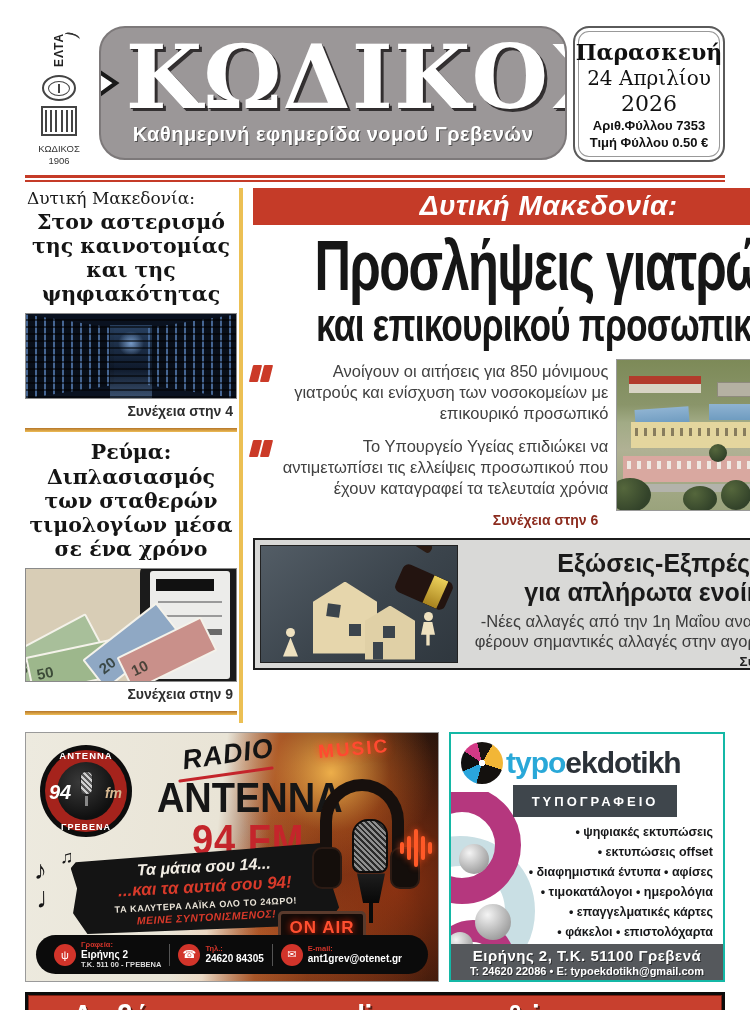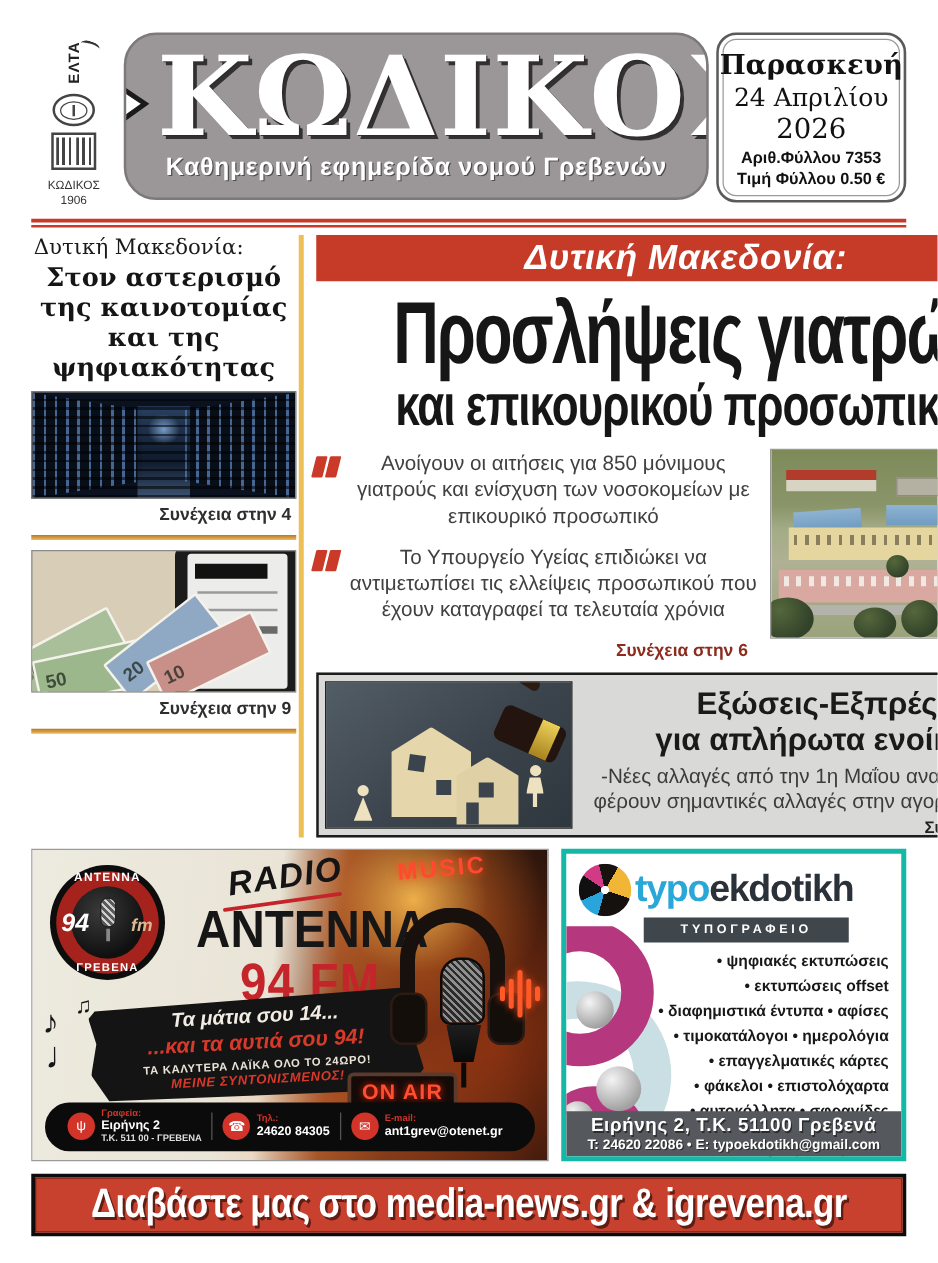--- a/index.html
+++ b/index.html
@@ -96,21 +96,21 @@
   .main-h1 { text-align:center; font-weight:bold; font-size:64px; letter-spacing:-2px; line-height:1.05;
     color:#161616; transform:scale(.79,1.1); transform-origin:center; white-space:nowrap; margin-top:8px; }
   .main-h2 { text-align:center; font-weight:bold; font-size:43px; letter-spacing:-1px; line-height:1.0;
     color:#161616; transform:scale(.82,1.08); transform-origin:center; white-space:nowrap; margin-top:4px; }
 
   .main-row { display:flex; margin-top:12px; }
   .bullets { flex:1; padding:2px 8px 0 0; }
   .bullet { display:flex; gap:6px; margin-bottom:12px; }
   .bflag { display:flex; gap:2px; margin-top:4px; flex:0 0 auto; }
   .bflag i { display:block; width:9px; height:17px; background:#cb3a28; transform:skewX(-14deg); border-radius:1px; }
-  .btext { flex:1; text-align:center; font-size:16.5px; color:#414141; line-height:1.28; }
+  .btext { flex:1; text-align:right; font-size:16.5px; color:#414141; line-height:1.28; }
   .hosp-wrap { flex:0 0 auto; width:238px; height:152px; border:1px solid #9a9a9a; position:relative; overflow:hidden; margin-right:2px; }
 
   
   .scene-hosp { position:absolute; inset:0; background:linear-gradient(180deg,#7d8a58 0%, #8a956a 30%, #a2ab86 42%, #b0b194 60%, #9aa37c 100%); }
   .hosp-redroof { position:absolute; left:12px; top:16px; width:72px; height:8px; background:#b23b2c; }
   .hosp-redbody { position:absolute; left:12px; top:24px; width:72px; height:9px; background:#d8d4c4; }
   .hosp-grayb { position:absolute; left:100px; top:22px; width:78px; height:15px; background:#b5b1a2; border:1px solid #8e8a7c; }
   .wingroof { position:absolute; height:16px; background:linear-gradient(180deg,#8fb3d2,#6f9cc0); }
   .hosp-main { position:absolute; left:14px; top:62px; width:208px; height:26px; background:#e4d69e; }
   .win { position:absolute; left:4px; right:4px; height:8px; top:6px; opacity:.75;
@@ -195,30 +195,30 @@
     display:flex; align-items:center; padding:0 10px; }
   .rc-group { display:flex; align-items:center; gap:5px; padding:0 8px; height:28px; }
   .rc-sep { width:1px; height:22px; background:rgba(255,255,255,.3); }
   .rc-ico { width:22px; height:22px; border-radius:50%; background:#d2342a; color:#fff; font-size:11px; display:flex; align-items:center; justify-content:center; flex:0 0 auto; }
   .rc-txt { line-height:1.15; }
   .rc-label { color:#d2342a; font-size:7.5px; font-weight:bold; }
   .rc-v1 { color:#fff; font-size:10px; font-weight:bold; }
   .rc-v2 { color:#ddd; font-size:7.5px; font-weight:bold; }
 
   
-  .typo-ad { flex:1; border:4px solid #14b8a6; background:#fff; position:relative; overflow:hidden; }
+  .typo-ad { flex:1; border:2px solid #14b8a6; background:#fff; position:relative; overflow:hidden; }
   .typo-head { display:flex; align-items:center; gap:3px; padding:8px 6px 0 10px; position:relative; z-index:3; }
   .pinwheel { width:42px; height:42px; border-radius:50%; flex:0 0 auto;
     background:
       radial-gradient(circle at 50% 50%, #fff 0 3px, transparent 3.5px),
       conic-gradient(from 30deg, #f2b636 0 22%, #14110e 22% 46%, #2aa5dc 46% 60%, #101010 60% 76%, #d33a86 76% 88%, #17130f 88% 100%);
   }
   .typo-word { font-size:30px; font-weight:800; letter-spacing:-1px; }
   .typo-word .c1 { color:#29a8d8; } .typo-word .c2 { color:#2b3138; }
-  .typo-bar { margin:1px 0 0 62px; width:164px; height:20px; background:#3f464c; color:#fff; font-size:10px; font-weight:bold;
+  .typo-bar { margin:1px 0 0 62px; width:164px; height:32px; background:#3f464c; color:#fff; font-size:13px; font-weight:bold;
     letter-spacing:3px; display:flex; align-items:center; justify-content:center; position:relative; z-index:3; }
   .typo-swirls { position:absolute; left:0; top:58px; bottom:34px; width:95px; overflow:hidden; z-index:1; }
   .sw { position:absolute; border-radius:50%; }
   .sw-cyan { left:-66px; top:44px; width:150px; height:150px; border:30px solid #c9dfe4; }
   .sw-pink { left:-48px; top:-6px; width:118px; height:118px; border:26px solid #b5377e; }
   .sw-pink2 { left:-20px; top:128px; width:84px; height:84px; border:22px solid #b5377e; }
   .sph { position:absolute; border-radius:50%; background:radial-gradient(circle at 35% 30%, #f4f4f4, #9e9e9e 75%); }
   .typo-services { position:relative; z-index:2; margin:5px 10px 0 70px; text-align:right;
     font-size:12.5px; font-weight:bold; color:#17181a; line-height:1.6; }
   .typo-footer { position:absolute; left:0; right:0; bottom:0; height:36px; background:#55585c; z-index:3;
@@ -292,20 +292,21 @@
         <div class="rackR"></div>
         <div class="aisle"></div>
         <div class="glow"></div>
         <div class="hlines"></div>
       </div>
       <div class="continue">Συνέχεια στην 4</div>
     </div>
     <div class="odivider"></div>
 
     <div>
+      <div class="lheadline">Ρεύμα: Διπλασιασμός των σταθερών τιμολογίων μέσα σε ένα χρόνο</div>
       <div class="limg scene-money" style="position:relative;">
         <div class="meter">
           <div class="face">
             <div class="disp">
                 <span></span>
               </div>
             <div class="mline" style="top:30px;"></div>
             <div class="mline" style="top:44px;"></div>
             <div class="mline" style="top:58px; height:6px; background:#6a6a6a;"></div>
           </div>

